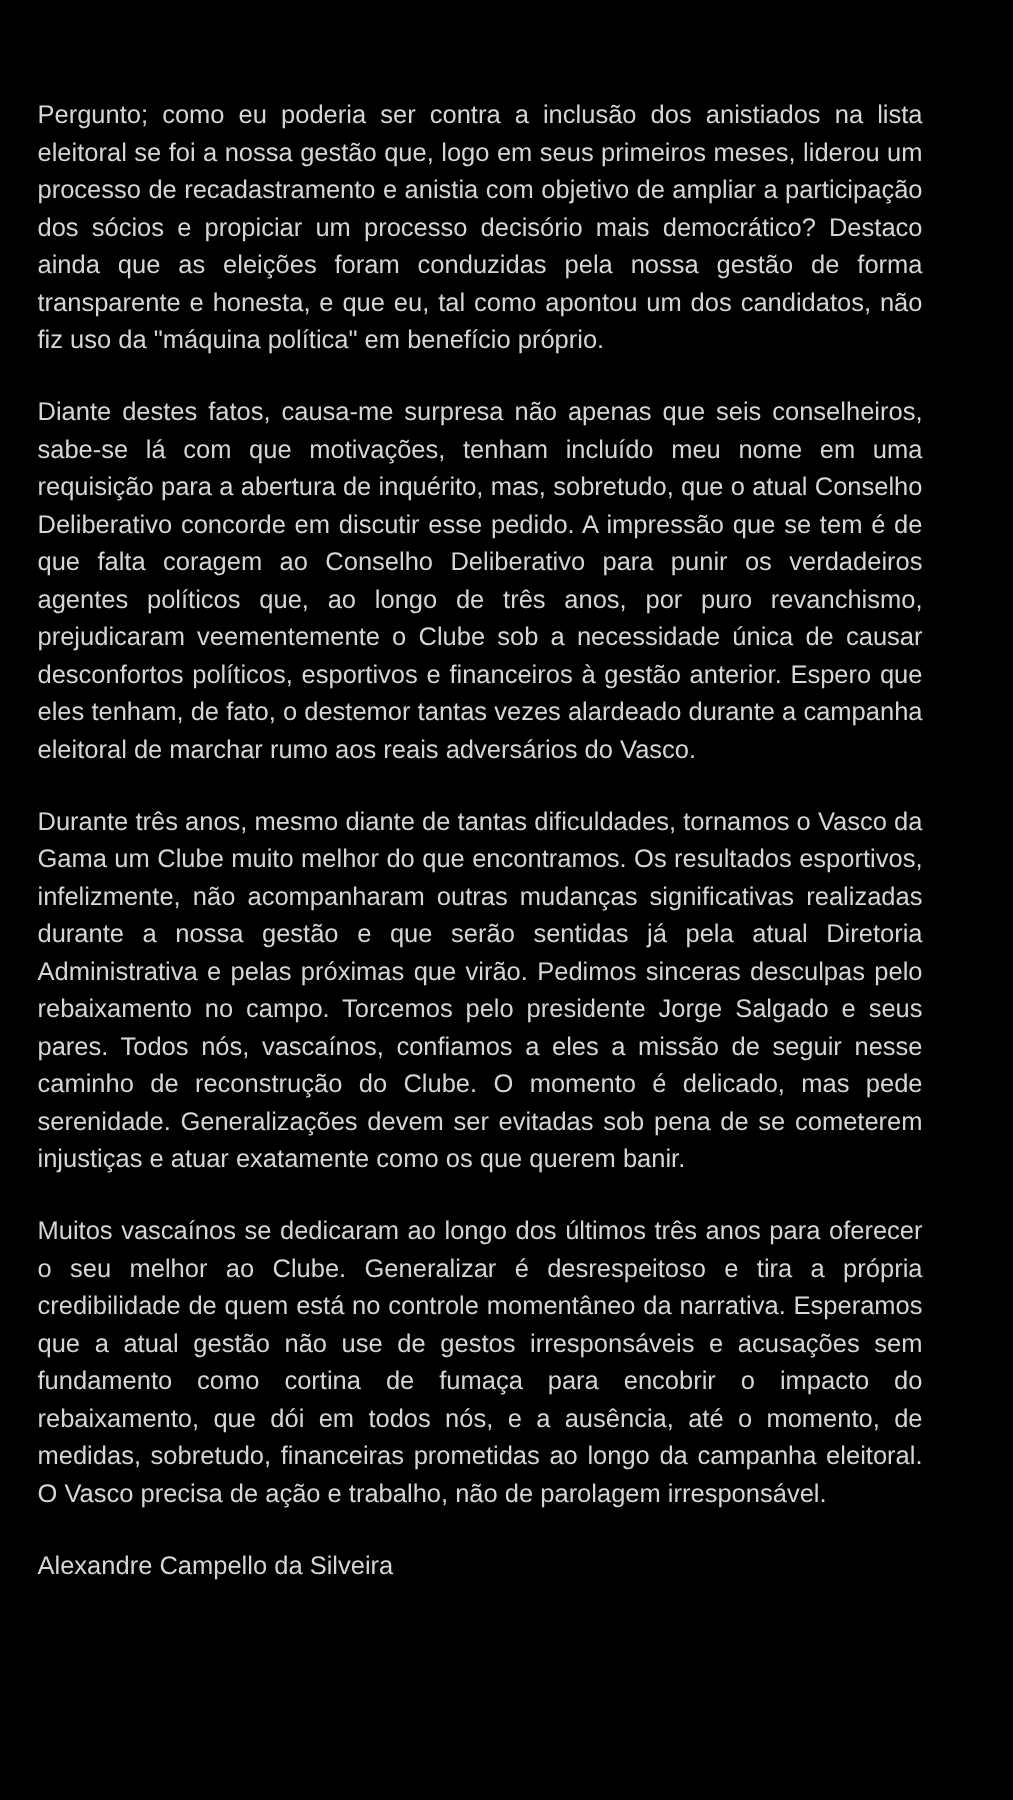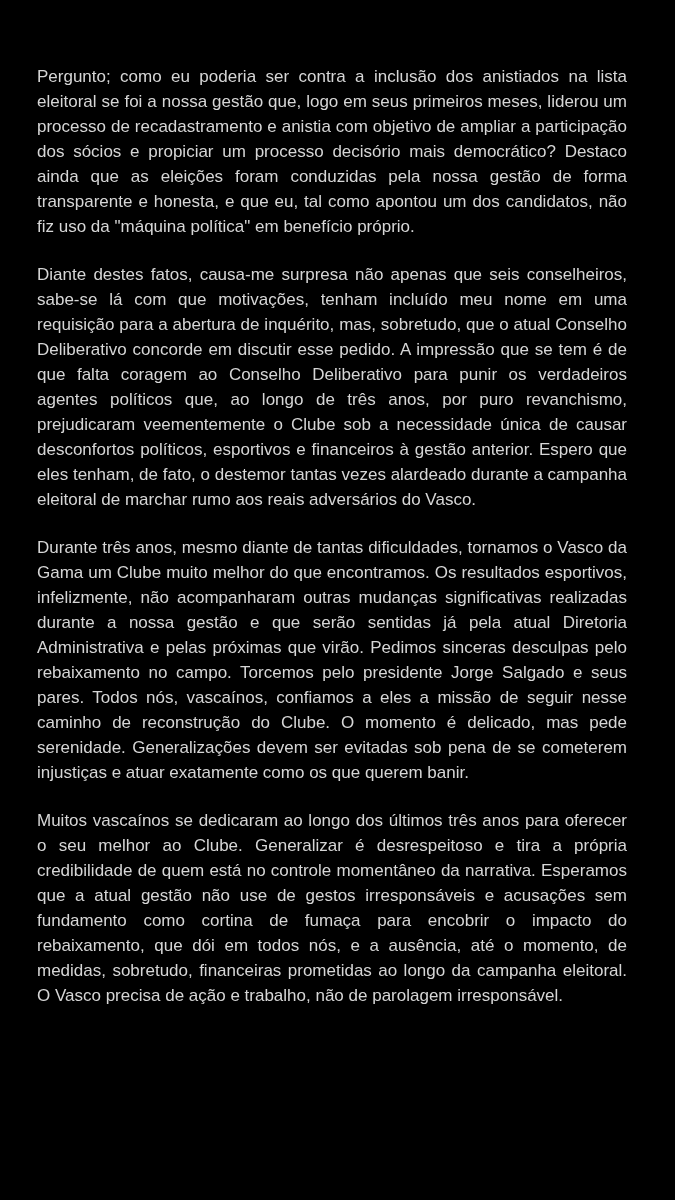--- a/index.html
+++ b/index.html
@@ -14,34 +14,34 @@
     font-family: "Liberation Sans", sans-serif;
   }
   .statement {
     box-sizing: border-box;
     width: 640px;
     padding: 64px 25px 0 25px;
     color: #d6d6d6;
     font-size: 17px;
     line-height: 25px;
     font-weight: 400;
-    margin-left: 12px;
   }
   .statement p {
     margin: 0 0 23px 0;
     text-align: justify;
     text-justify: inter-word;
   }
   .statement p.signature {
     text-align: left;
     margin-top: 2px;
     margin-bottom: 0;
   }
 </style>
 </head>
 <body>
 
 <div class="statement">
   <p>Pergunto; como eu poderia ser contra a inclusão dos anistiados na lista eleitoral se foi a nossa gestão que, logo em seus primeiros meses, liderou um processo de recadastramento e anistia com objetivo de ampliar a participação dos sócios e propiciar um processo decisório mais democrático? Destaco ainda que as eleições foram conduzidas pela nossa gestão de forma transparente e honesta, e que eu, tal como apontou um dos candidatos, não fiz uso da "máquina política" em benefício próprio.</p>
   <p>Diante destes fatos, causa-me surpresa não apenas que seis conselheiros, sabe-se lá com que motivações, tenham incluído meu nome em uma requisição para a abertura de inquérito, mas, sobretudo, que o atual Conselho Deliberativo concorde em discutir esse pedido. A impressão que se tem é de que falta coragem ao Conselho Deliberativo para punir os verdadeiros agentes políticos que, ao longo de três anos, por puro revanchismo, prejudicaram veementemente o Clube sob a necessidade única de causar desconfortos políticos, esportivos e financeiros à gestão anterior. Espero que eles tenham, de fato, o destemor tantas vezes alardeado durante a campanha eleitoral de marchar rumo aos reais adversários do Vasco.</p>
   <p>Durante três anos, mesmo diante de tantas dificuldades, tornamos o Vasco da Gama um Clube muito melhor do que encontramos. Os resultados esportivos, infelizmente, não acompanharam outras mudanças significativas realizadas durante a nossa gestão e que serão sentidas já pela atual Diretoria Administrativa e pelas próximas que virão. Pedimos sinceras desculpas pelo rebaixamento no campo. Torcemos pelo presidente Jorge Salgado e seus pares. Todos nós, vascaínos, confiamos a eles a missão de seguir nesse caminho de reconstrução do Clube. O momento é delicado, mas pede serenidade. Generalizações devem ser evitadas sob pena de se cometerem injustiças e atuar exatamente como os que querem banir.</p>
   <p>Muitos vascaínos se dedicaram ao longo dos últimos três anos para oferecer o seu melhor ao Clube. Generalizar é desrespeitoso e tira a própria credibilidade de quem está no controle momentâneo da narrativa. Esperamos que a atual gestão não use de gestos irresponsáveis e acusações sem fundamento como cortina de fumaça para encobrir o impacto do rebaixamento, que dói em todos nós, e a ausência, até o momento, de medidas, sobretudo, financeiras prometidas ao longo da campanha eleitoral. O Vasco precisa de ação e trabalho, não de parolagem irresponsável.</p>
+  <p class="signature">Alexandre Campello da Silveira</p>
 </div>
 
 </body></html>

